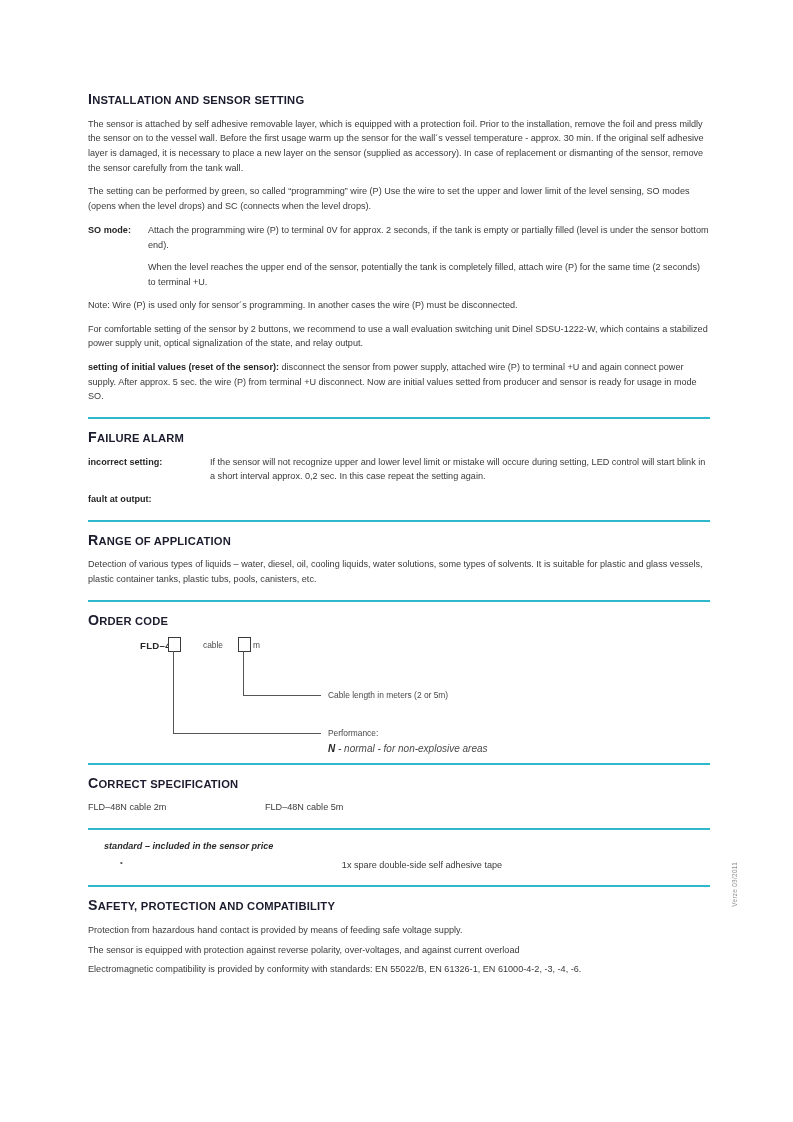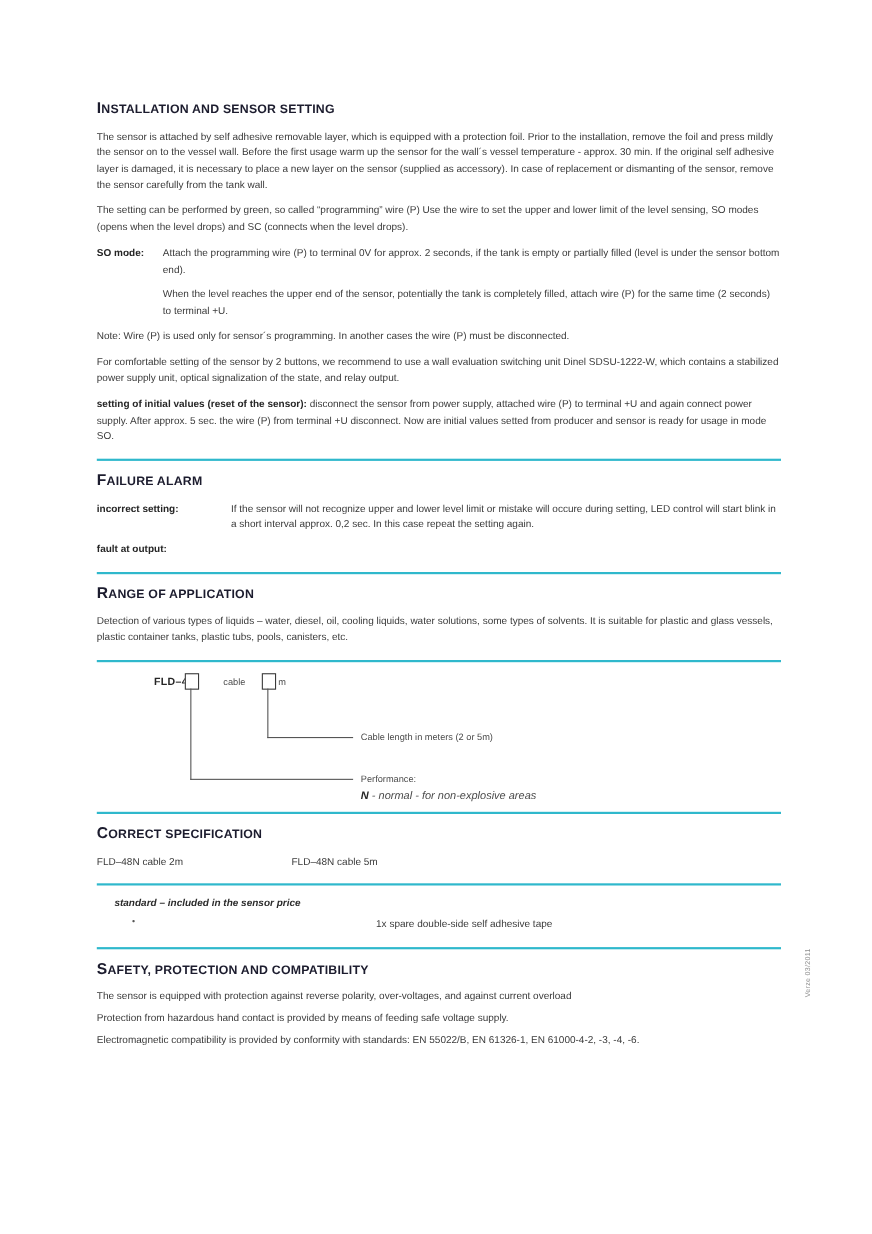--- a/index.html
+++ b/index.html
@@ -264,20 +264,23 @@
     <div class="rule"></div>
 
     <div class="sec-head">
       <span class="cap">R</span>ANGE OF APPLICATION
     </div>
 
     <p class="body">Detection of various types of liquids – water, diesel, oil, cooling liquids, water solutions, some types of solvents. It is suitable for plastic and glass vessels, plastic container tanks, plastic tubs, pools, canisters, etc.</p>
 
     <div class="rule"></div>
 
+    <div class="sec-head">
+      <span class="cap">O</span>RDER CODE
+    </div>
 
     <div class="ordercode">
       <div class="oc-code">FLD–48</div>
       <div class="oc-box" id="oc-box-1"></div>
       <div class="oc-cable">cable</div>
       <div class="oc-box" id="oc-box-2"></div>
       <div class="oc-m">m</div>
 
       <div class="lead-v" id="lead-cable-v"></div>
       <div class="lead-h" id="lead-cable-h"></div>
@@ -307,20 +310,20 @@
     <ul class="acc-list">
       <li>1x spare double-side self adhesive tape</li>
     </ul>
 
     <div class="rule"></div>
 
     <div class="sec-head">
       <span class="cap">S</span>AFETY, <span class="cap" style="font-size:11.2px">P</span>ROTECTION AND COMPATIBILITY
     </div>
 
+    <div class="safety-line">Protection from hazardous hand contact is provided by means of feeding safe voltage supply.</div>
     <div class="safety-line">The sensor is equipped with protection against reverse polarity, over-voltages, and against current overload</div>
-    <div class="safety-line">Protection from hazardous hand contact is provided by means of feeding safe voltage supply.</div>
     <div class="safety-line">Electromagnetic compatibility is provided by conformity with standards: EN 55022/B, EN 61326-1, EN 61000-4-2, -3, -4, -6.</div>
 
   </div>
 
   <div class="version">Verze 03/2011</div>
 </div>
 
 </body></html>

